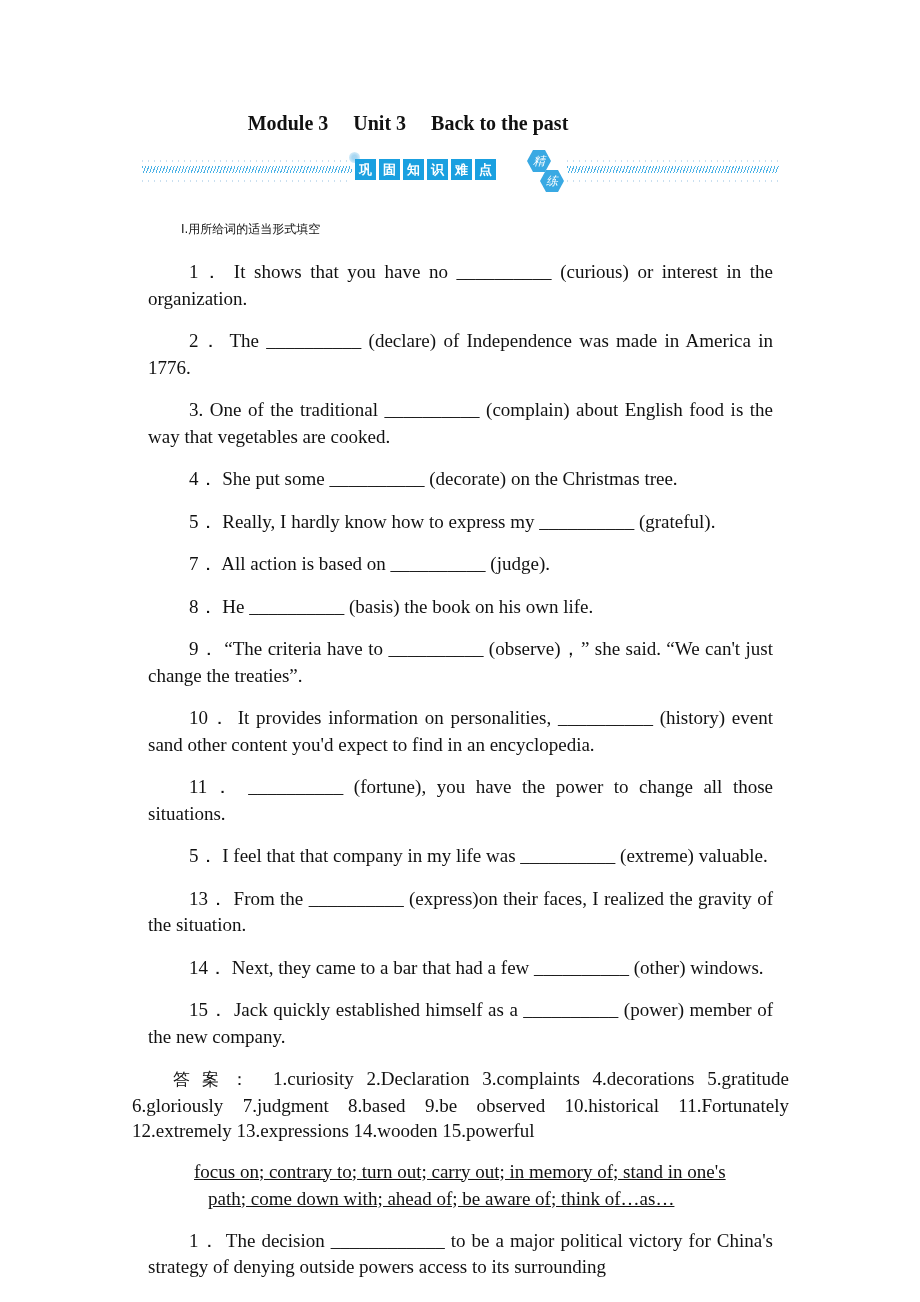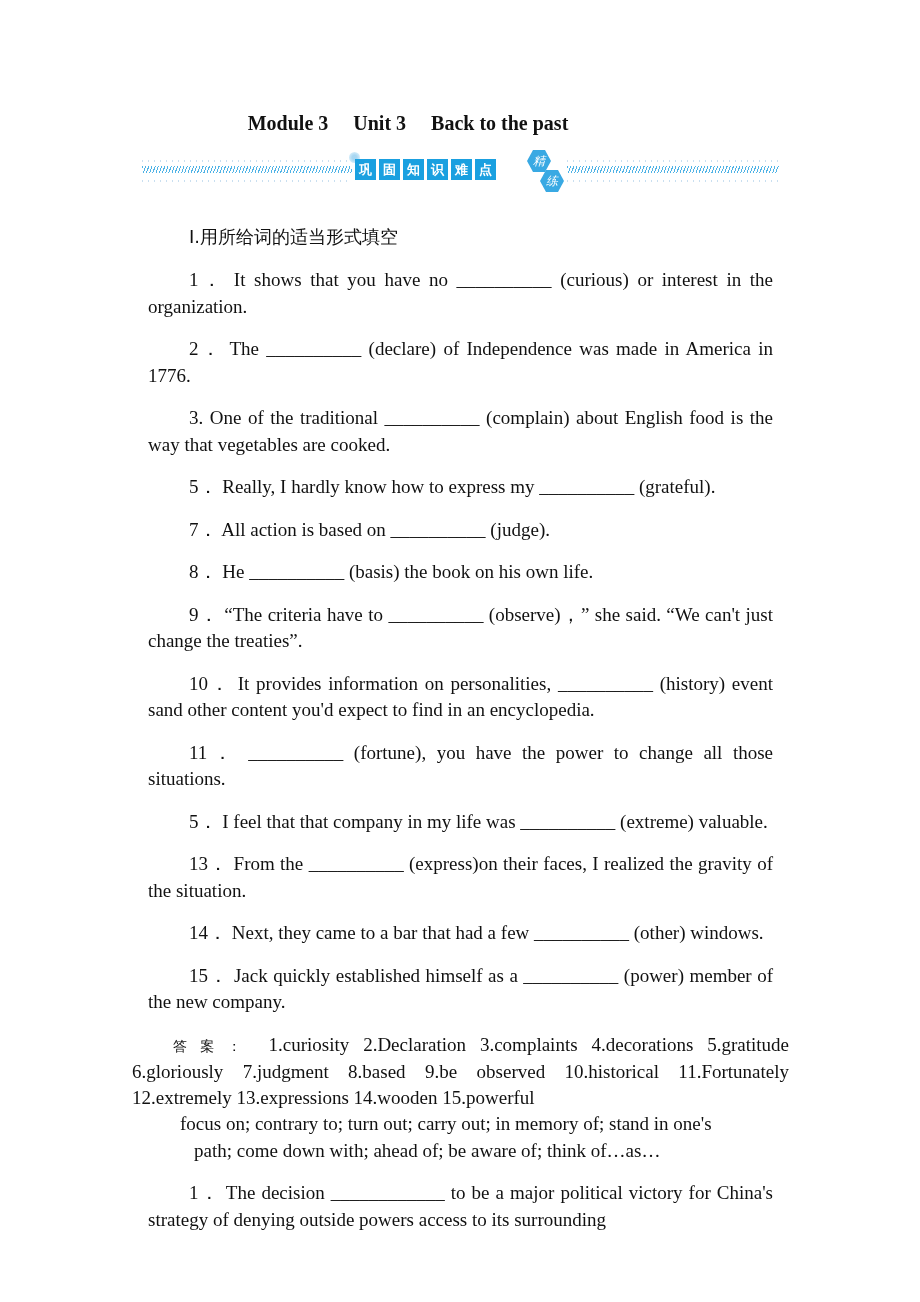--- a/index.html
+++ b/index.html
@@ -20,25 +20,25 @@
   .banner .hex { position: absolute; width: 24px; height: 22px; background: #39a9e3; color: #fff;
     clip-path: polygon(25% 0, 75% 0, 100% 50%, 75% 100%, 25% 100%, 0 50%);
     font-family: "DejaVu Sans", sans-serif; font-size: 12px; font-style: italic;
     display: flex; align-items: center; justify-content: center; }
   .banner .dotcircle { position: absolute; left: 207px; top: 0; width: 11px; height: 11px;
     border-radius: 50%; background: radial-gradient(#a9d7f2 30%, #d2ebf9 70%); }
   .content { position: absolute; top: 207px; left: 132px; width: 657px; font-size: 19px;
              line-height: 26.5px; text-align: justify; }
   .p { margin: 16px; text-indent: 41px; text-align: justify; }
   .p.last { text-align-last: left; }
-  .sec { margin: 16px; text-indent: 41px; font-family: "DejaVu Sans", sans-serif; font-size: 18px;
+  .sec { margin: 8px; text-indent: 41px; font-family: "DejaVu Sans", sans-serif; font-size: 12px;
          line-height: 28px; }
   .answers { margin: 0; text-indent: 41px; text-align: justify; line-height: 25.5px; }
-  .answers .lbl { font-family: Liberation Sans, sans-serif; font-size: 14px; letter-spacing: 4px; }
-  .phrases { margin: 0; padding-left: 48px; text-indent: 0; line-height: 27px; }
+  .answers .lbl { font-family: Liberation Sans, sans-serif; font-size: 17px; letter-spacing: 4px; }
+  .phrases { margin: 14px; padding-left: 48px; text-indent: 0; line-height: 27px; text-decoration: underline; }
   .phrases .l2 { display: block; padding-left: 14px; }
 </style>
 </head>
 <body>
 
 <div class="title">
   <span>Module 3</span>
   <span>Unit 3</span>
   <span>Back to the past</span>
 </div>
@@ -62,20 +62,21 @@
   <div class="stripe" style="left:425px;width:212px;"></div>
   <div class="dots" style="left:425px;top:28px;width:212px;"></div>
 </div>
 
 <div class="content">
   <p class="sec">Ⅰ.用所给词的适当形式填空</p>
 
   <p class="p last"><span>1．</span><span> It shows that you have no __________ (curious) or interest in the organization.</span></p>
   <p class="p last"><span>2．</span><span> The __________ (declare) of Independence was made in America in 1776.</span></p>
   <p class="p last"><span>3.</span><span> One of the traditional __________ (complain) about English food is the way that vegetables are cooked.</span></p>
+  <p class="p last"><span>4．</span><span> She put some __________ (decorate) on the Christmas tree.</span></p>
   <p class="p last"><span>5．</span><span> Really, I hardly know how to express my __________ (grateful).</span></p>
   <p class="p last"><span>7．</span><span> All action is based on __________ (judge).</span></p>
   <p class="p last"><span>8．</span><span> He __________ (basis) the book on his own life.</span></p>
   <p class="p last"><span>9．</span><span> “The criteria have to __________ (observe)，” she said. “We can't just change the treaties”.</span></p>
   <p class="p last"><span>10．</span><span> It provides information on personalities, __________ (history) event sand other content you'd expect to find in an encyclopedia.</span></p>
   <p class="p last"><span>11．</span><span> __________ (fortune), you have the power to change all those situations.</span></p>
   <p class="p last"><span>5．</span><span> I feel that that company in my life was __________ (extreme) valuable.</span></p>
   <p class="p last"><span>13．</span><span> From the __________ (express)on their faces, I realized the gravity of the situation.</span></p>
   <p class="p last"><span>14．</span><span> Next, they came to a bar that had a few __________ (other) windows.</span></p>
   <p class="p last"><span>15．</span><span> Jack quickly established himself as a __________ (power) member of the new company.</span></p>

